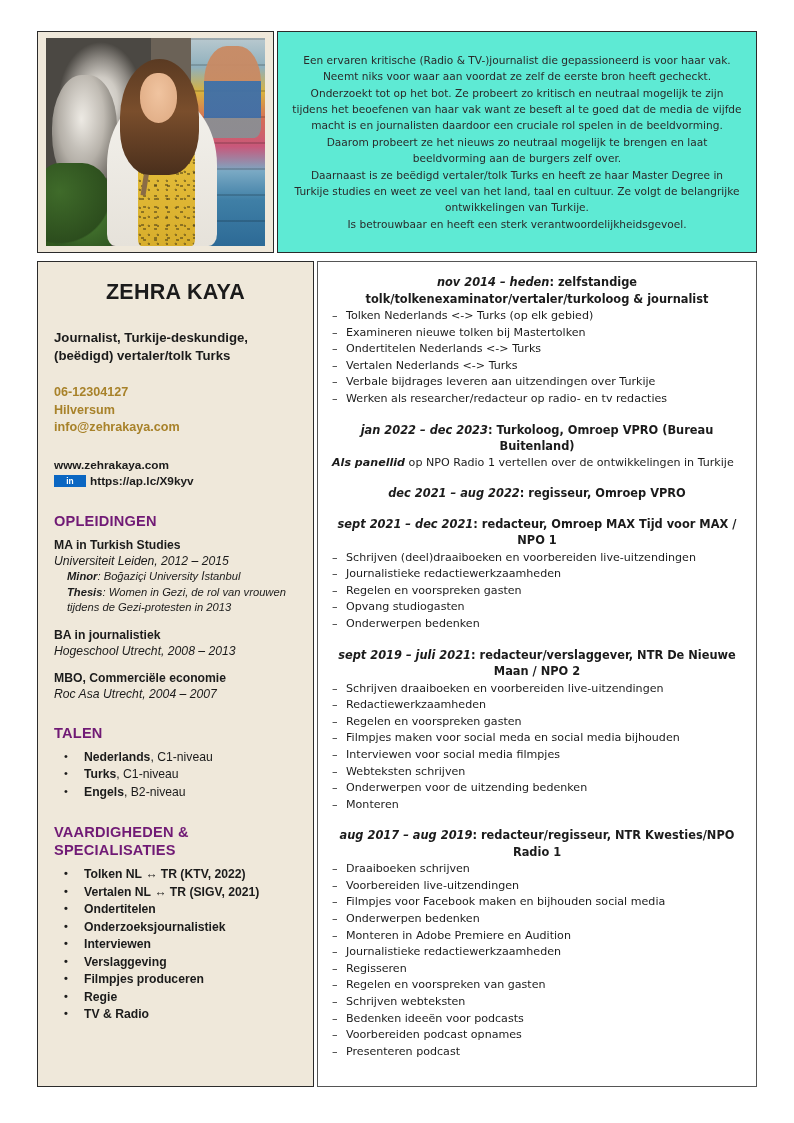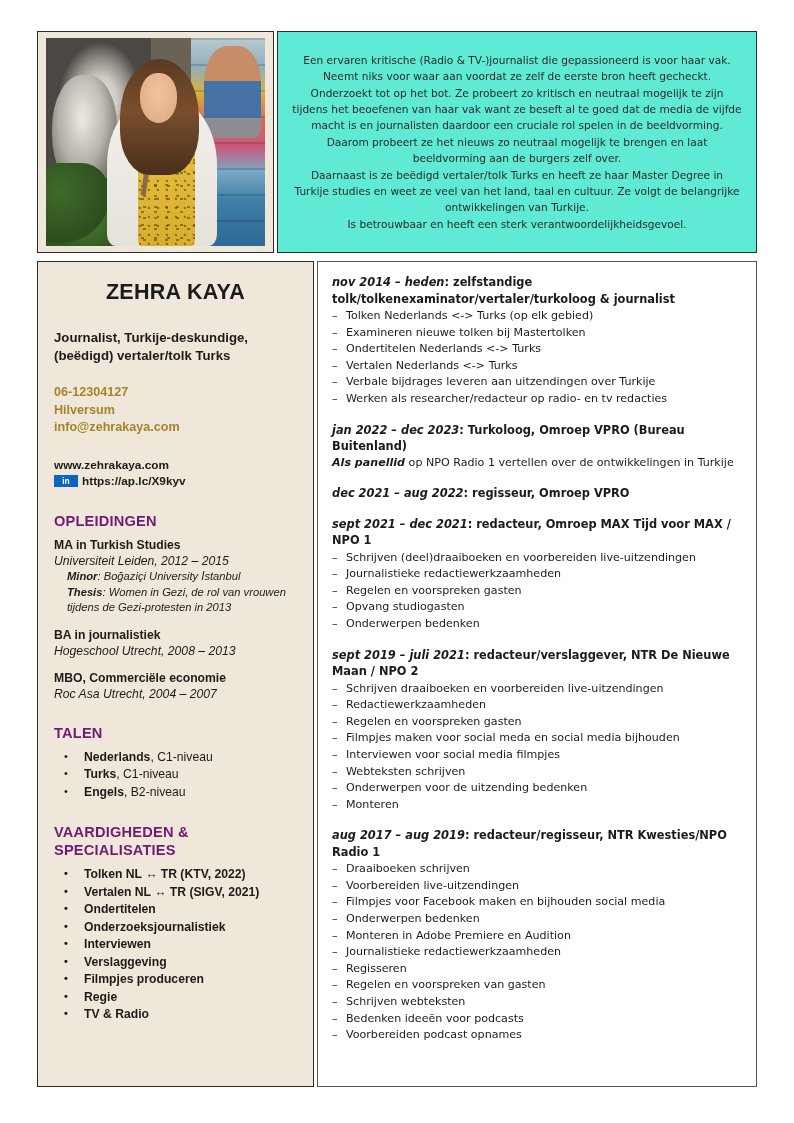--- a/index.html
+++ b/index.html
@@ -188,21 +188,21 @@
     color: #1b1b1b;
     line-height: 16.5px;
   }
   .li-row {
     display: flex;
     align-items: center;
     gap: 4px;
     margin-top: 1px;
   }
   .li-icon {
-    width: 24px; height: 12px;
+    width: 32px; height: 12px;
     background: #0a66c2;
     color: #fff;
     font-size: 8.4px;
     font-weight: bold;
     line-height: 12px;
     text-align: center;
     font-family: "Liberation Sans", sans-serif;
     flex: none;
   }
   .li-url { font-size: 11.8px; font-weight: bold; color: #1b1b1b; }
@@ -260,20 +260,21 @@
   .skills li { font-weight: bold; }
 
   
   .job { margin-bottom: 14px; }
   .job-title {
     font-family: "DejaVu Sans", sans-serif;
     font-size: 11.4px;
     font-weight: bold;
     line-height: 16.5px;
     color: #1b1b1b;
+    text-align: center;
   }
   .job-title .per { font-style: italic; }
   .job-note {
     font-family: "DejaVu Sans", sans-serif;
     font-size: 11.1px;
     line-height: 16.5px;
     color: #1b1b1b;
   }
   .job-note i { font-style: italic; font-weight: bold; }
   .task-list { list-style: none; margin-top: 1px; }
@@ -457,20 +458,21 @@
           <li>Voorbereiden live-uitzendingen</li>
           <li>Filmpjes voor Facebook maken en bijhouden social media</li>
           <li>Onderwerpen bedenken</li>
           <li>Monteren in Adobe Premiere en Audition</li>
           <li>Journalistieke redactiewerkzaamheden</li>
           <li>Regisseren</li>
           <li>Regelen en voorspreken van gasten</li>
           <li>Schrijven webteksten</li>
           <li>Bedenken ideeën voor podcasts</li>
           <li>Voorbereiden podcast opnames</li>
+          <li>Presenteren podcast</li>
         </ul>
       </div>
 
     </div>
 
   </div>
 
 </div>
 
 </body></html>

